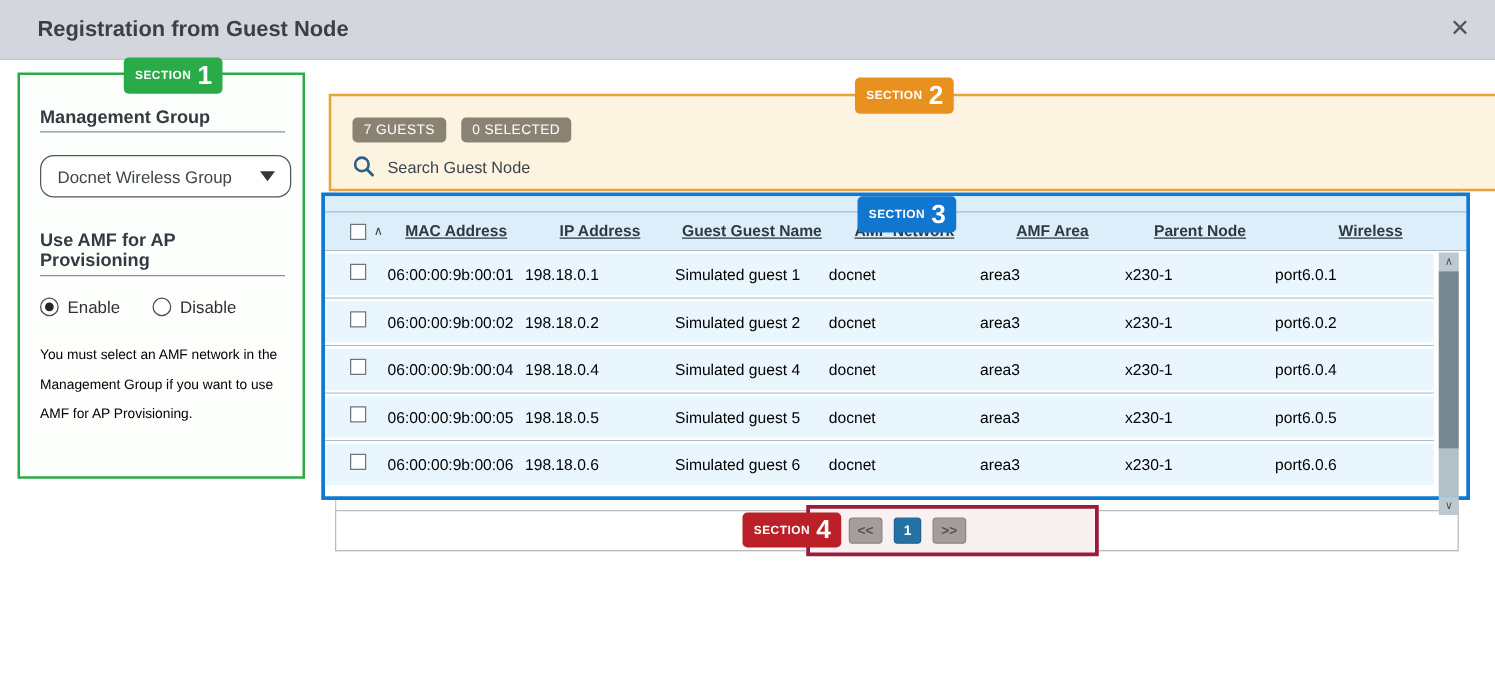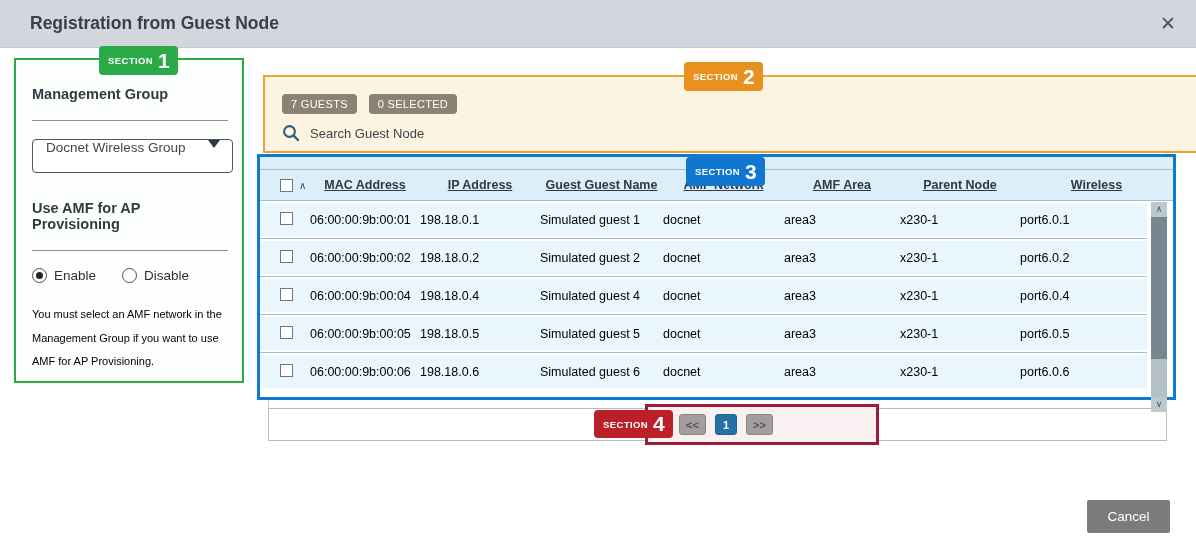--- a/index.html
+++ b/index.html
@@ -16,22 +16,22 @@
   .sec-badge { position:absolute; z-index:30; color:#fff; border-radius:4px; padding:3px 8px 3px 9px; display:flex; align-items:center; gap:5px; height:29px; }
   .sec-badge .w { font-size:9.5px; font-weight:bold; letter-spacing:.4px; }
   .sec-badge .n { font-size:21px; font-weight:bold; line-height:20px; }
   .sb1 { background:#2aab48; left:99px; top:46px; }
   .sb2 { background:#e8911f; left:684px; top:62px; }
   .sb3 { background:#1176cf; left:686px; top:157px; }
   .sb4 { background:#bb1f27; left:594px; top:410px; height:28px; }
 
   
   .s1 { position:absolute; left:14px; top:58px; width:230px; height:325px; border:2px solid #2aab48; background:#fdfffd; padding:26px 14px 0 16px; }
-  .s1 h3 { font-size:14.5px; font-weight:bold; color:#333b42; padding-bottom:18px; border-bottom:1px solid #8a9299; }
-  .dropdown { margin-top:18px; width:201px; height:34px; background:#fff; border:1px solid #50575d; border-radius:4px; display:flex; align-items:flex-start; padding:0 12px 0 13px; cursor:pointer; }
+  .s1 h3 { font-size:14.5px; font-weight:bold; color:#333b42; padding-bottom:3px; border-bottom:1px solid #8a9299; }
+  .dropdown { margin-top:18px; width:201px; height:34px; background:#fff; border:1px solid #50575d; border-radius:11px; display:flex; align-items:center; padding:0 12px 0 13px; cursor:pointer; }
   .dropdown .val { flex:1; font-size:13.5px; color:#3d464d; }
   .dropdown .tri { width:0; height:0; border-left:6px solid transparent; border-right:6px solid transparent; border-top:8px solid #30383f; }
   .s1 .h2nd { margin-top:27px; }
   .radios { margin-top:17px; display:flex; align-items:center; gap:26px; }
   .radio { display:flex; align-items:center; gap:7px; font-size:13.5px; color:#303030; cursor:pointer; }
   .rdot { width:15px; height:15px; border:1px solid #4c4c4c; border-radius:50%; background:#fff; position:relative; }
   .radio.checked .rdot::after { content:""; position:absolute; left:3px; top:3px; width:7px; height:7px; border-radius:50%; background:#252525; }
   .note { margin-top:20px; font-size:11px; color:#000000; line-height:23.5px; width:205px; }
 
   
@@ -237,15 +237,14 @@
   </div>
   <div class="sec-badge sb3">
     <span class="w">SECTION</span>
     <span class="n">3</span>
   </div>
   <div class="sec-badge sb4">
     <span class="w">SECTION</span>
     <span class="n">4</span>
   </div>
 
-  <button class="btn btn-cancel">Cancel</button>
 
 </div>
 
 </body></html>

